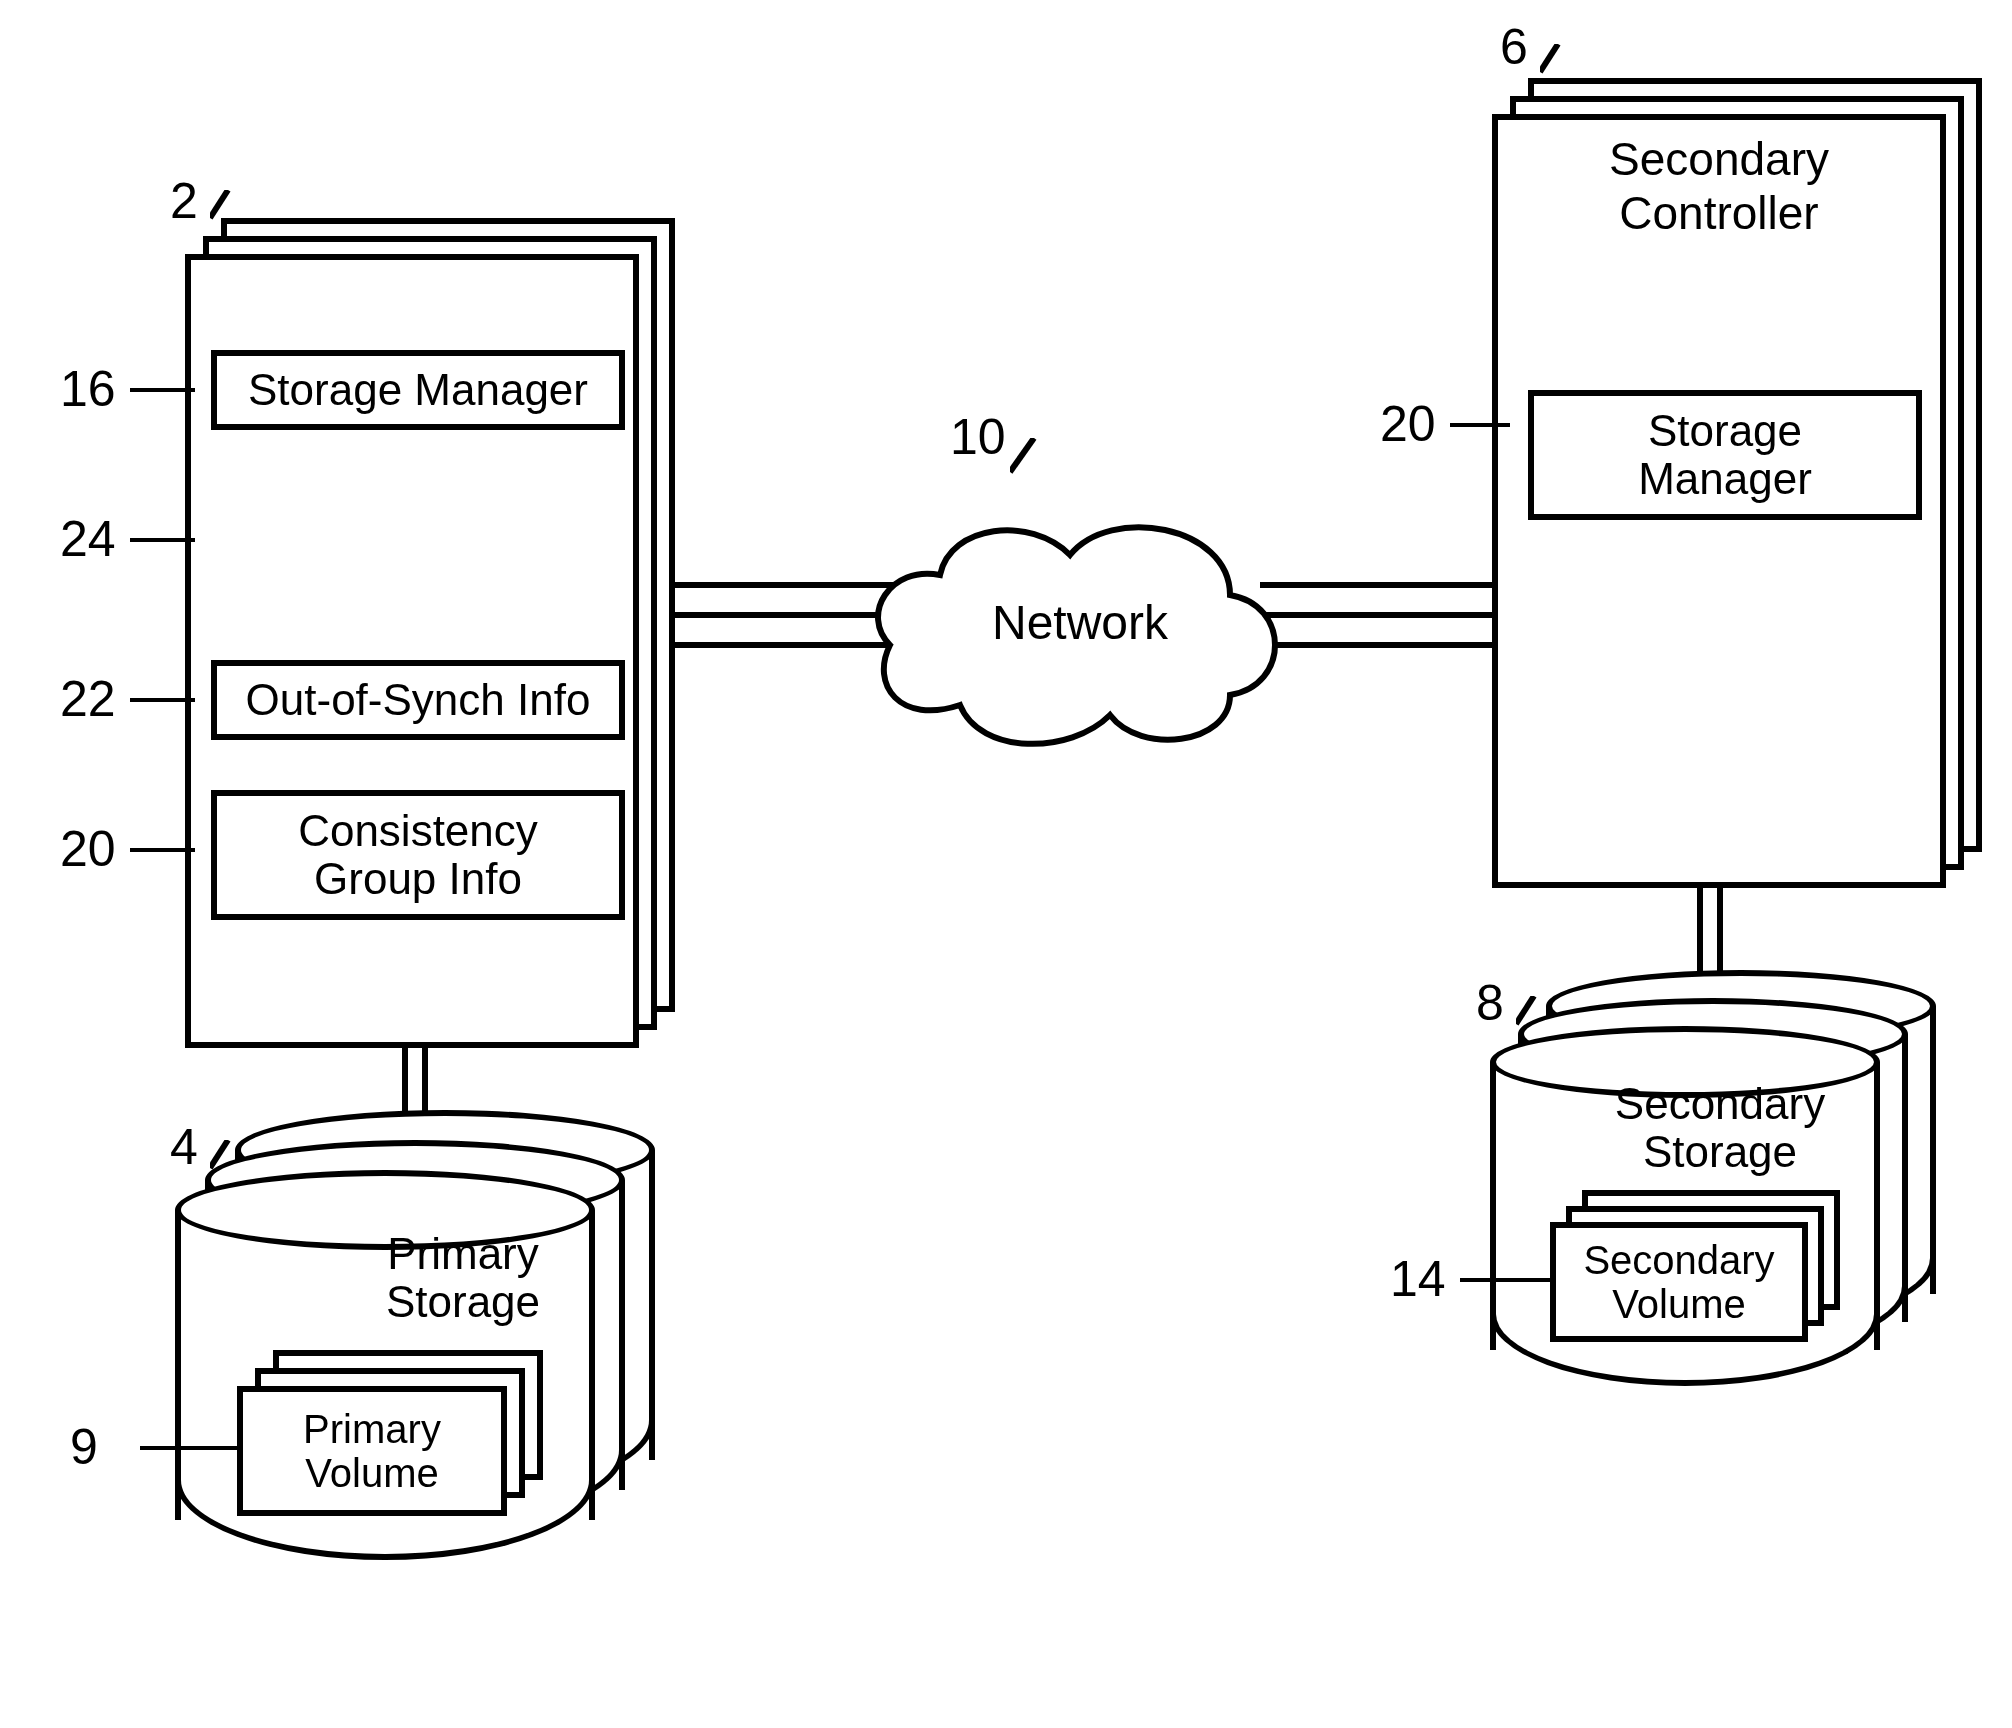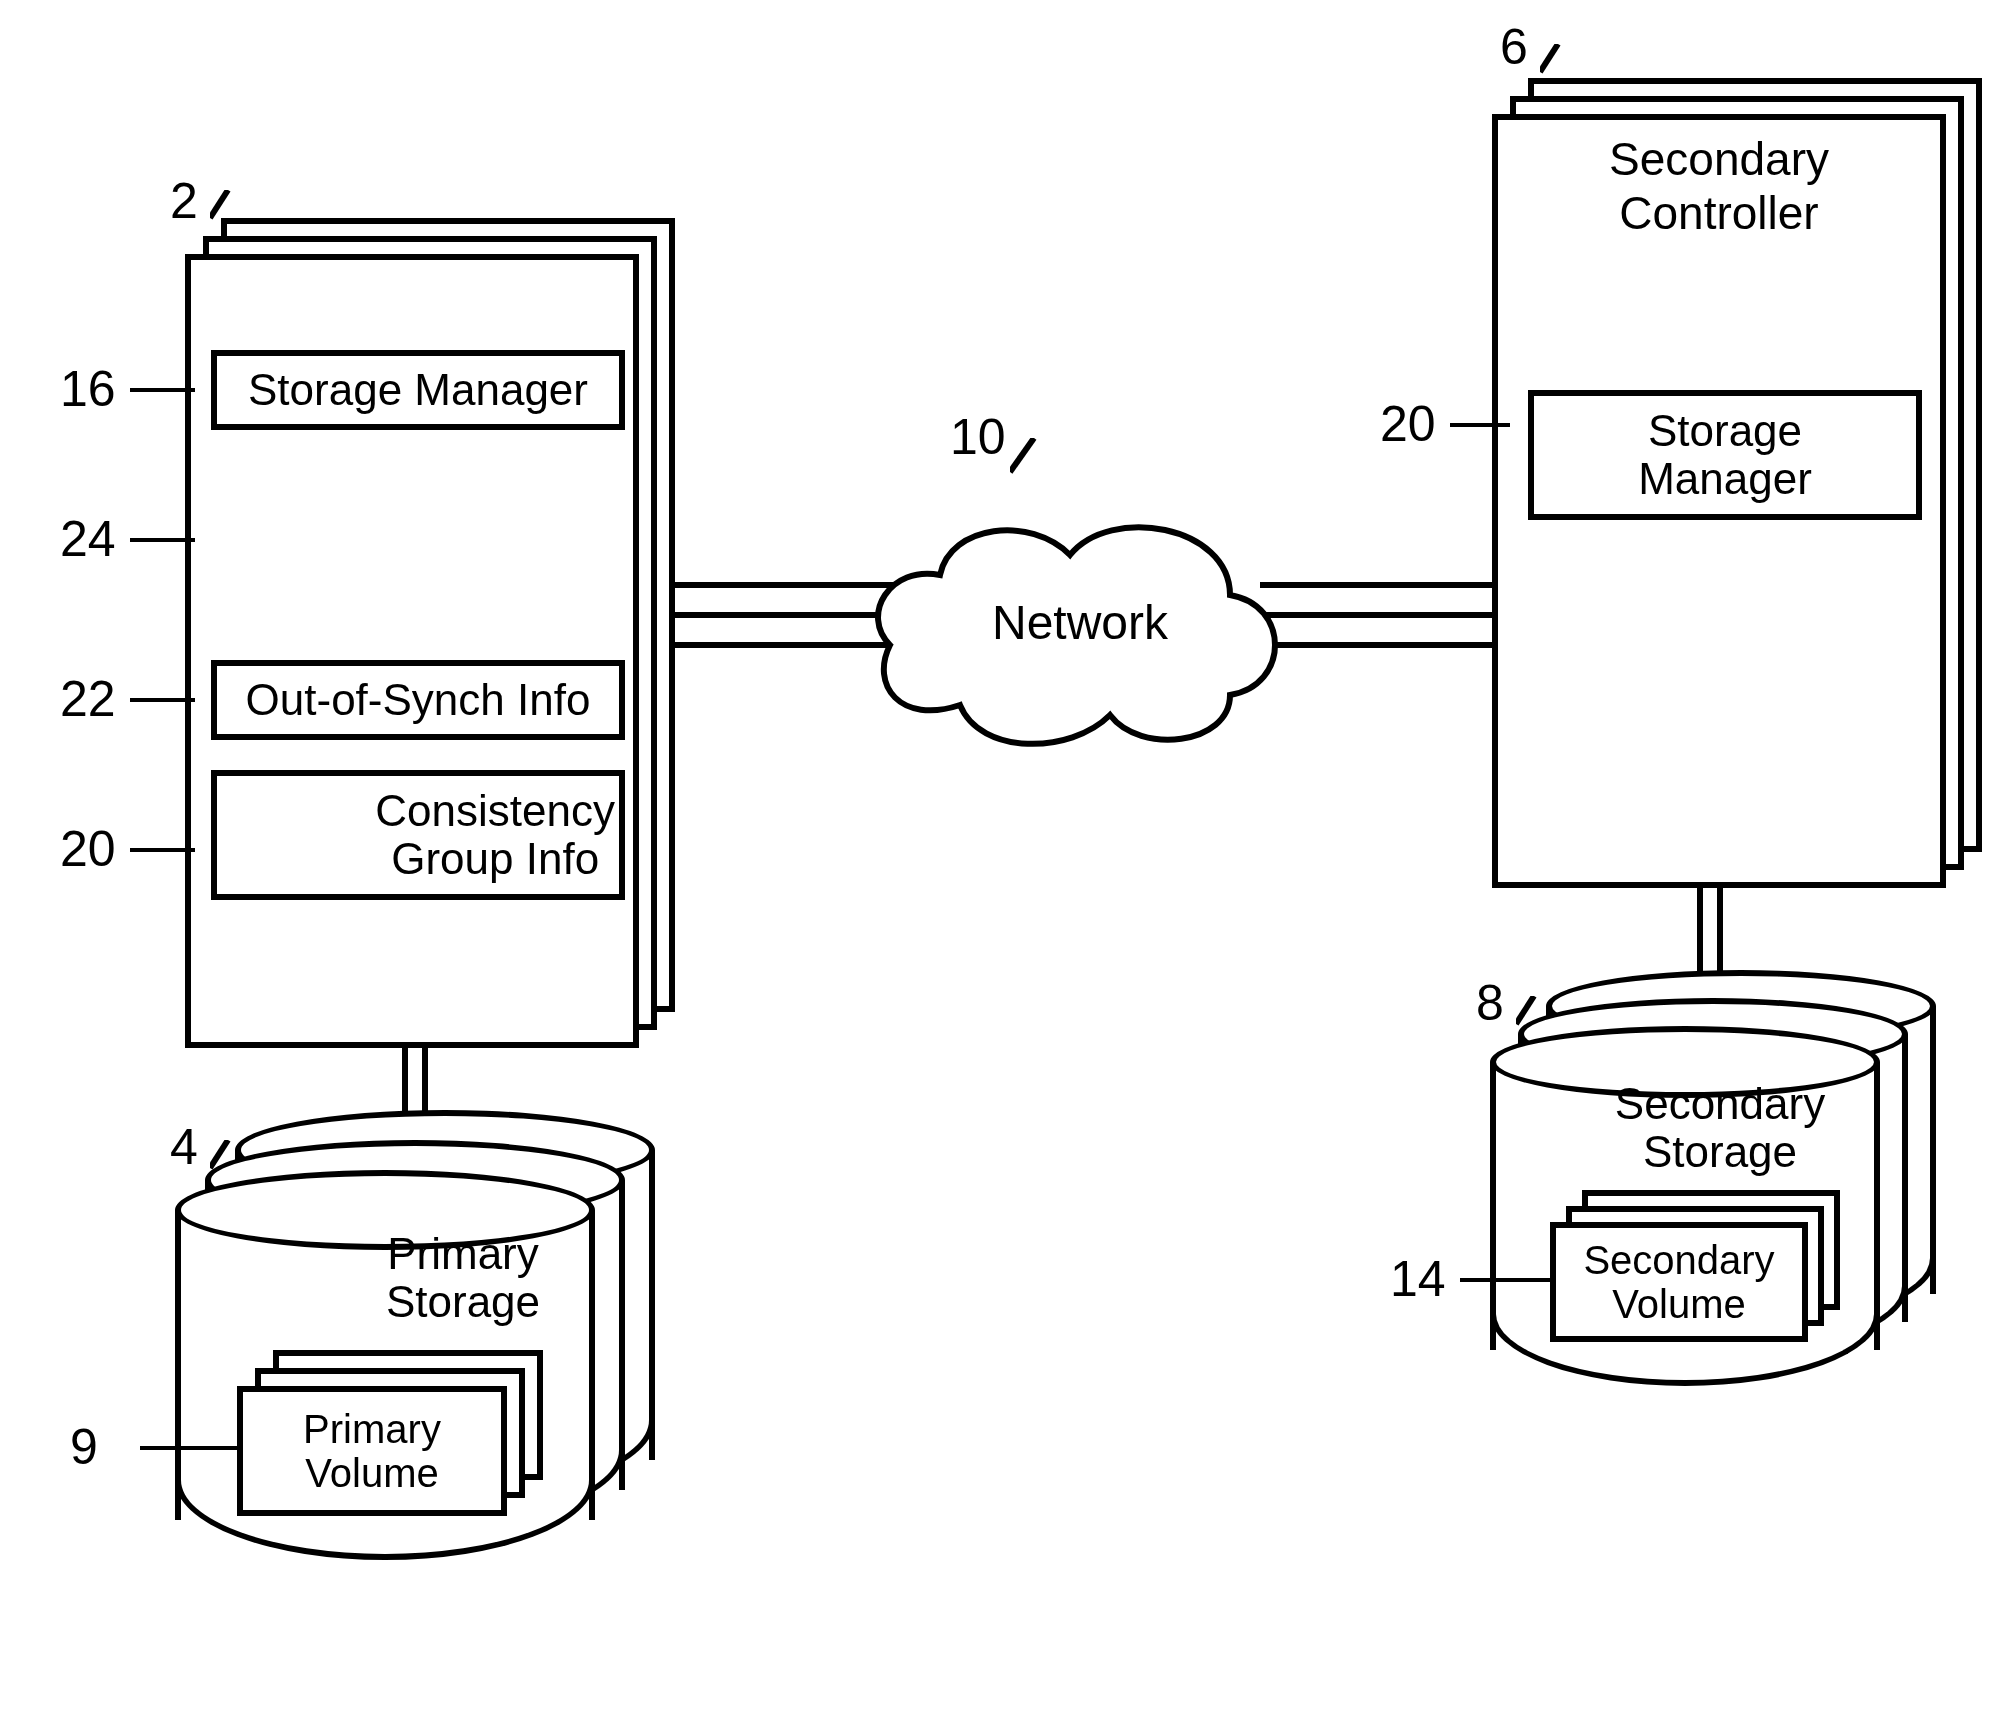--- a/index.html
+++ b/index.html
@@ -163,21 +163,21 @@
   <div class="stack-box" style="left:185px;top:218px;width:490px;height:830px;">
     <div class="box-layer" style="left:36px;top:0;width:454px;height:794px;"></div>
     <div class="box-layer" style="left:18px;top:18px;width:454px;height:794px;"></div>
     <div class="box-layer" style="left:0;top:36px;width:454px;height:794px;">
       <div class="inner-box" style="left:20px;top:90px;width:414px;height:80px;">
         <span>Storage Manager</span>
       </div>
       <div class="inner-box" style="left:20px;top:400px;width:414px;height:80px;text-align:center;">
         <span>Out-of-Synch Info</span>
       </div>
-      <div class="inner-box" style="left:20px;top:510px;width:414px;height:130px;white-space:pre-line;justify-content:flex-end;">
+      <div class="inner-box" style="left:20px;top:530px;width:414px;height:130px;white-space:pre-line;">
         <span>Consistency
 Group Info</span>
       </div>
     </div>
   </div>
 
   <div class="stack-box" style="left:1492px;top:78px;width:490px;height:810px;">
     <div class="box-layer" style="left:36px;top:0;width:454px;height:774px;"></div>
     <div class="box-layer" style="left:18px;top:18px;width:454px;height:774px;"></div>
     <div class="box-layer" style="left:0;top:36px;width:454px;height:774px;">

